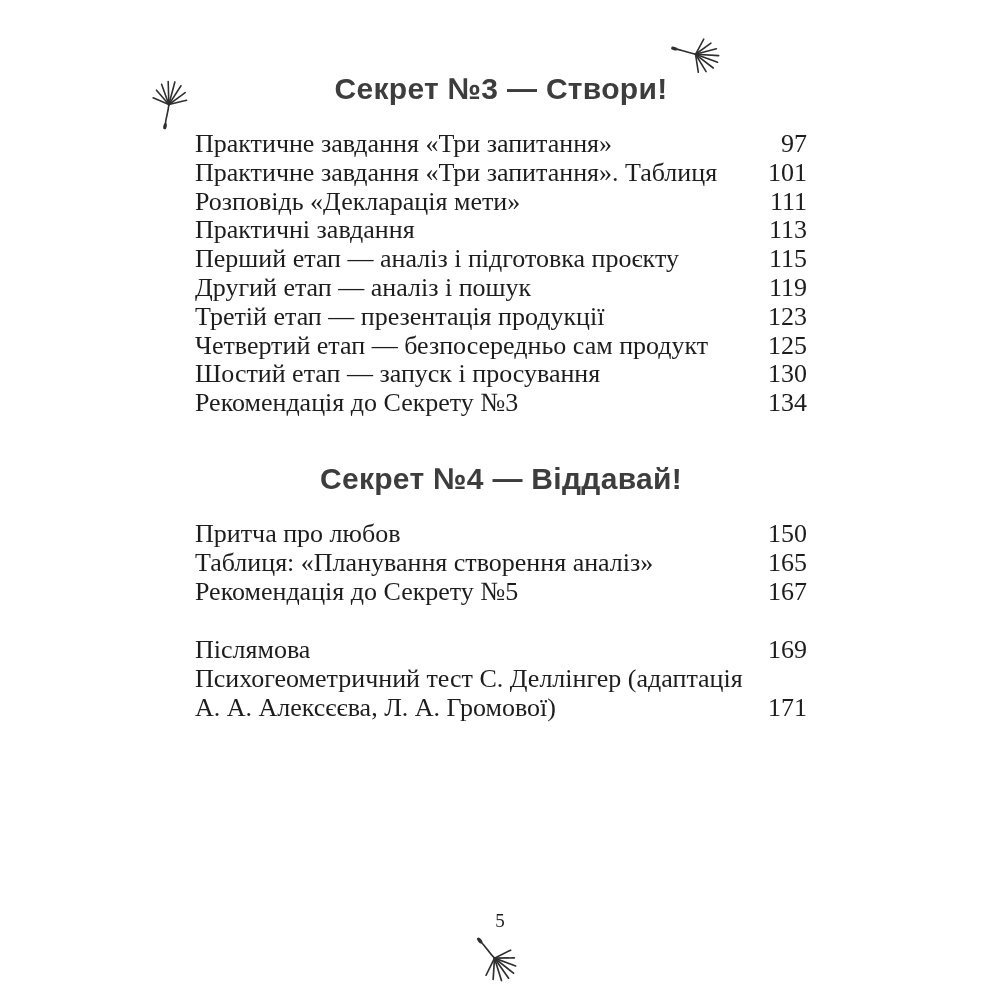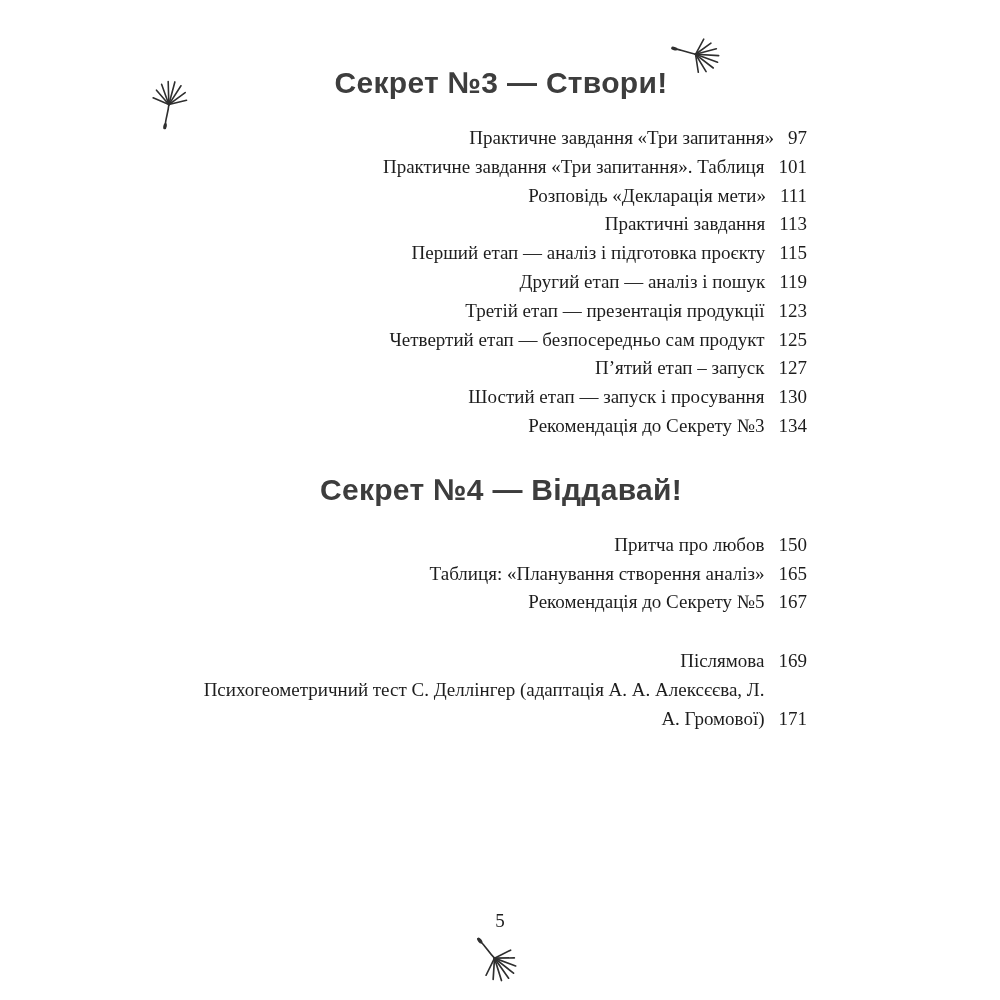--- a/index.html
+++ b/index.html
@@ -8,41 +8,40 @@
     height: 1000px;
     position: relative;
     background: #ffffff;
     overflow: hidden;
     font-family: "Liberation Serif", serif;
     color: #1d1d1d;
   }
   .content {
     position: absolute;
     left: 195px;
-    top: 66px;
+    top: 72px;
     width: 612px;
   }
   .section-title {
     font-family: "Liberation Sans", "DejaVu Sans", sans-serif;
     font-weight: 700;
     font-size: 30px;
     color: #3d3d3d;
     text-align: center;
     margin: 0 0 24px 0;
     letter-spacing: 0.3px;
   }
-  .section-title.mt { margin-top: 32px; }
+  .section-title.mt { margin-top: 44px; }
   .toc { display: flex; flex-direction: column; }
   .row {
     display: flex;
     justify-content: space-between;
     align-items: flex-end;
-    font-size: 19px;
+    font-size: 26px;
     line-height: 28.8px;
-    text-align: right;
   }
   .lbl { flex: 1 1 auto; }
   .pg  { margin-left: 14px; white-space: nowrap; }
   .tail { margin-top: 30px; }
   .page-number {
     position: absolute;
     left: 0;
     top: 910px;
     width: 1000px;
     text-align: center;
@@ -113,24 +112,20 @@
     </div>
     <div class="row">
       <span class="lbl">Третій етап — презентація продукції</span>
       <span class="pg">123</span>
     </div>
     <div class="row">
       <span class="lbl">Четвертий етап — безпосередньо сам продукт</span>
       <span class="pg">125</span>
     </div>
     <div class="row">
-      <span class="lbl">П’ятий етап – запуск</span>
-      <span class="pg">127</span>
-    </div>
-    <div class="row">
       <span class="lbl">Шостий етап — запуск і просування</span>
       <span class="pg">130</span>
     </div>
     <div class="row">
       <span class="lbl">Рекомендація до Секрету №3</span>
       <span class="pg">134</span>
     </div>
   </div>
 
   <h1 class="section-title mt">Секрет №4 — Віддавай!</h1>

